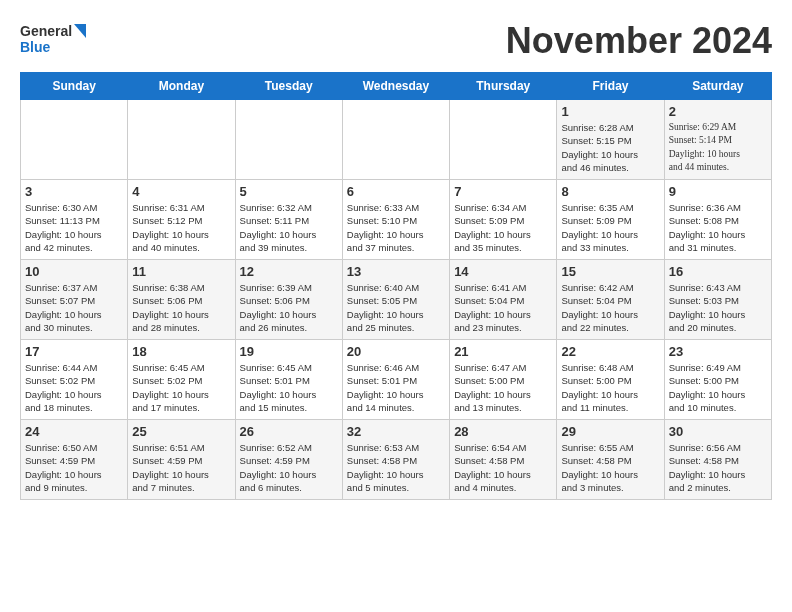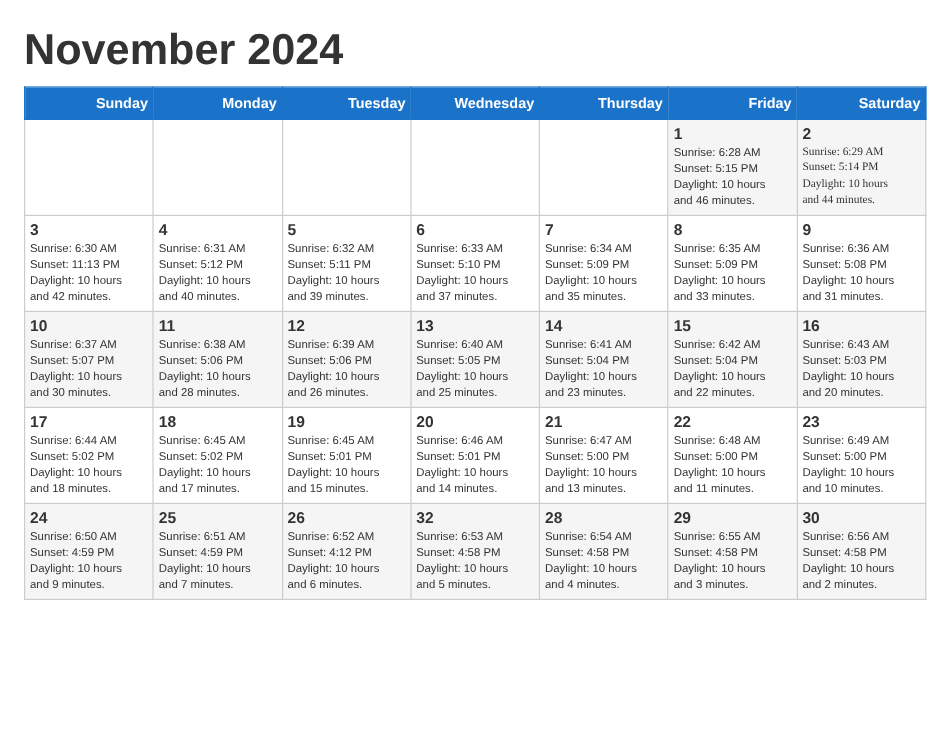--- a/index.html
+++ b/index.html
@@ -37,21 +37,21 @@
       width: 100%;
       border-collapse: collapse;
       table-layout: fixed;
     }
     thead th {
       background-color: #1a73c9;
       color: #fff;
       font-size: 12px;
       font-weight: bold;
       padding: 6px 4px;
-      text-align: right;
+      text-align: center;
       border: 1px solid #1a73c9;
     }
     tbody td {
       border: 1px solid #ccc;
       vertical-align: top;
       padding: 4px;
       font-size: 10px;
       color: #333;
       height: 80px;
       background: #fff;
@@ -71,20 +71,27 @@
       color: #333;
     }
     .empty-cell {
       background: #fff !important;
     }
   </style>
 </head>
 <body>
 
 <div class="header-area">
+  <div class="logo">
+      <svg width="80" height="40" viewBox="0 0 80 40">
+        <text x="0" y="16" font-size="14" font-weight="bold" font-family="Arial" fill="#333">General</text>
+        <text x="0" y="32" font-size="14" font-weight="bold" font-family="Arial" fill="#1a73c9">Blue</text>
+        <polygon points="54,4 66,4 66,18" fill="#1a73c9"></polygon>
+      </svg>
+    </div>
   <div class="title-area">
     <div class="month-title">November 2024</div>
   </div>
 </div>
 
 <table>
   <thead>
     <tr>
     <th>Sunday</th>
         <th>Monday</th>
@@ -281,21 +288,21 @@
         <td>
           <span class="day-num">25</span>
           <div class="day-info" style="white-space: pre-line;">Sunrise: 6:51 AM
 Sunset: 4:59 PM
 Daylight: 10 hours
 and 7 minutes.</div>
         </td>
         <td>
           <span class="day-num">26</span>
           <div class="day-info" style="white-space: pre-line;">Sunrise: 6:52 AM
-Sunset: 4:12 PM
+Sunset: 4:59 PM
 Daylight: 10 hours
 and 6 minutes.</div>
         </td>
         <td>
           <span class="day-num">32</span>
           <div class="day-info" style="white-space: pre-line;">Sunrise: 6:53 AM
 Sunset: 4:58 PM
 Daylight: 10 hours
 and 5 minutes.</div>
         </td>

